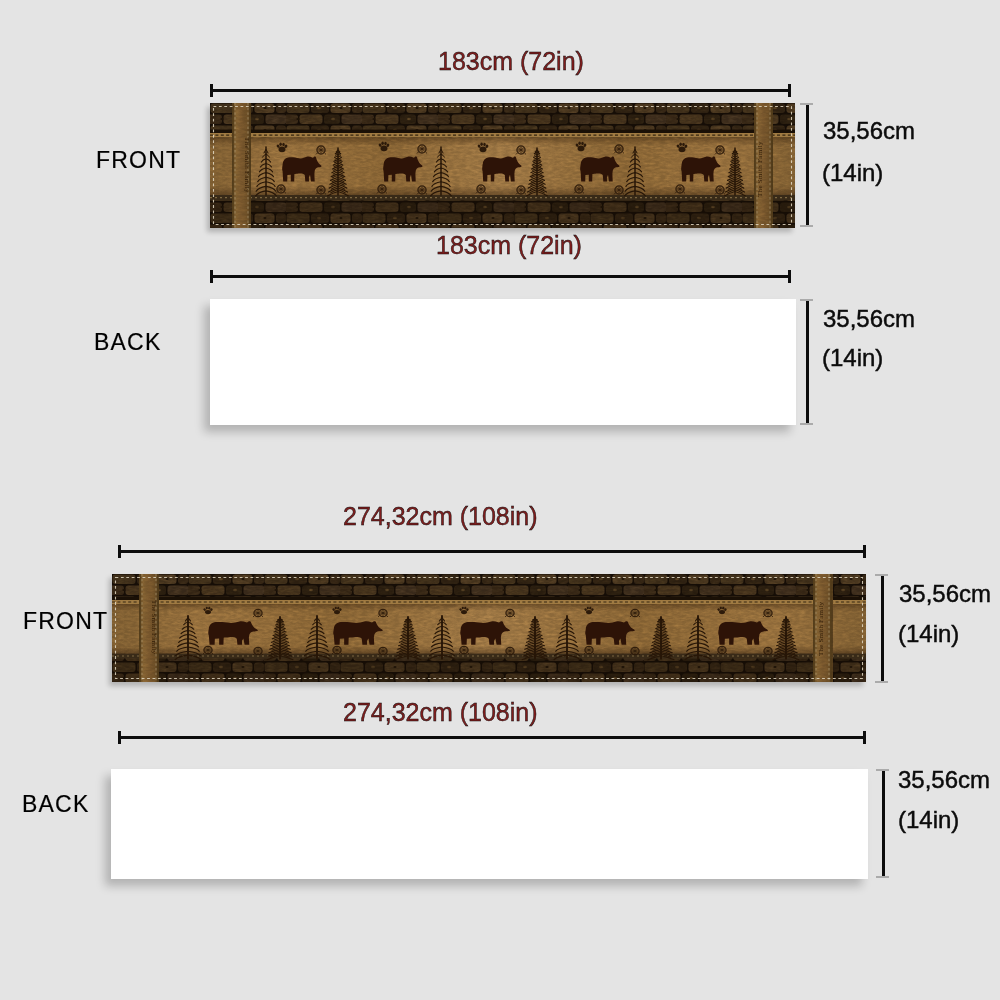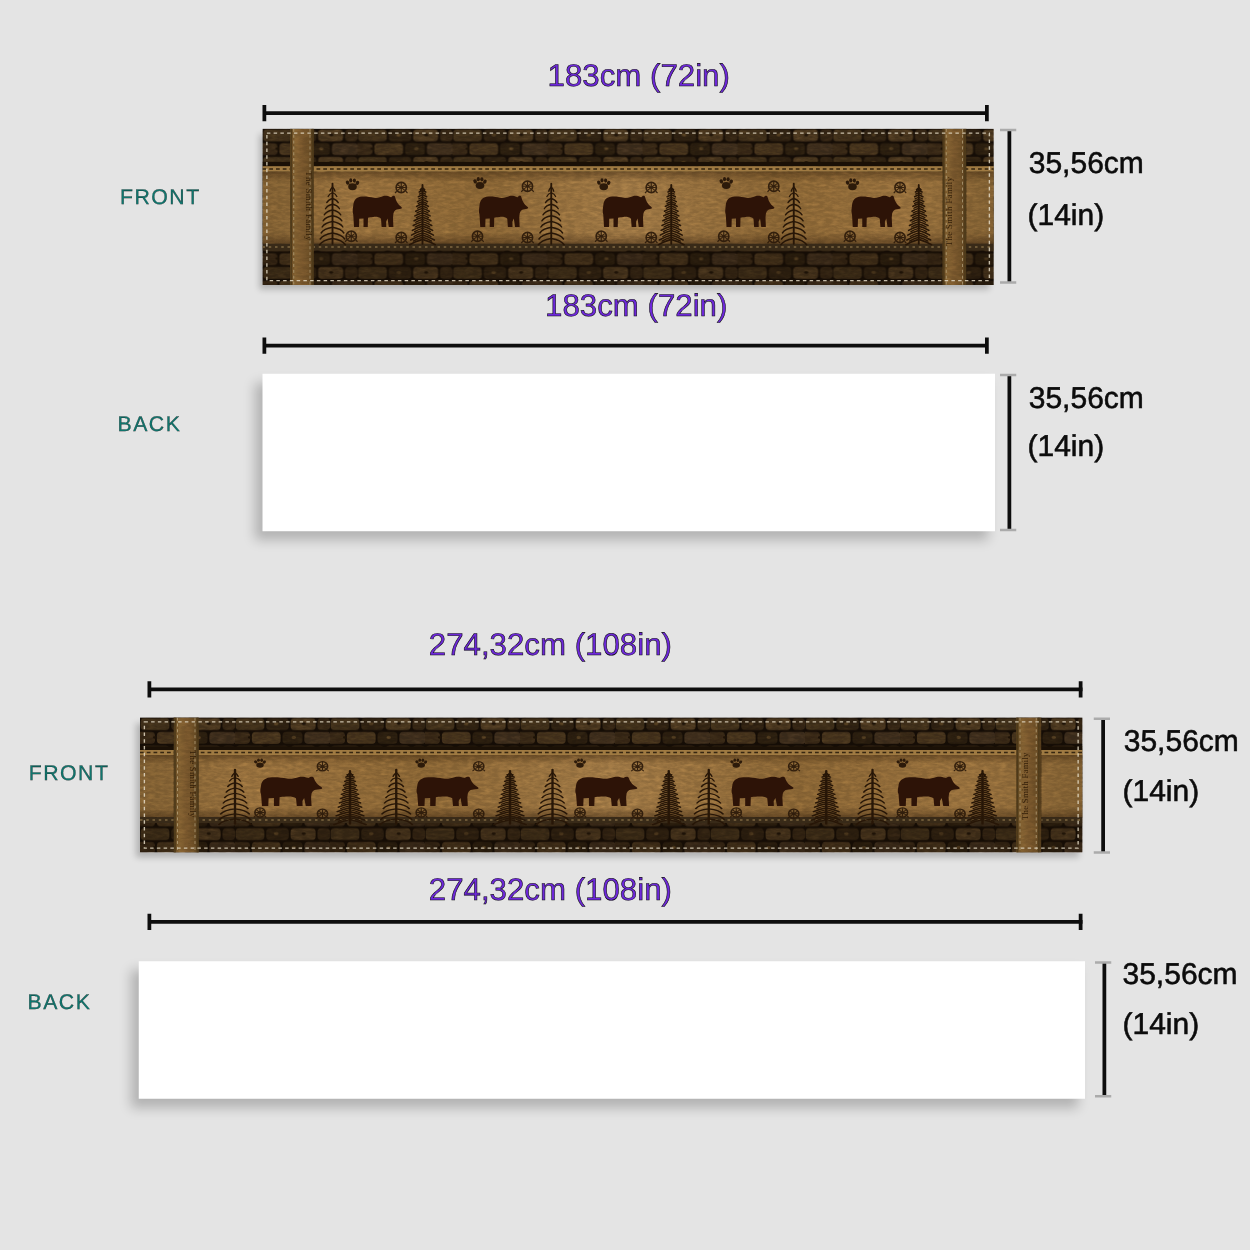--- a/index.html
+++ b/index.html
@@ -1,21 +1,21 @@
 <!DOCTYPE html>
 <html><head>
 <meta charset="utf-8">
 <style>
   html,body{margin:0;padding:0;}
   body{width:1000px;height:1000px;background:#e4e4e4;position:relative;overflow:hidden;
        font-family:"Liberation Sans",sans-serif;}
   .abs{position:absolute;}
-  .dimlabel{font-size:25px;color:#6d28d9;white-space:nowrap;line-height:1;-webkit-text-stroke:0.45px #0c0c0c;}
+  .dimlabel{font-size:25px;color:#7f1d1d;white-space:nowrap;line-height:1;-webkit-text-stroke:0.45px #0c0c0c;}
   .sidelabel{font-size:24px;color:#0c0c0c;white-space:nowrap;line-height:1;-webkit-text-stroke:0.45px #0c0c0c;}
-  .viewlabel{font-size:17px;color:#0f766e;letter-spacing:1.2px;line-height:1;-webkit-text-stroke:0.2px #111;}
+  .viewlabel{font-size:23px;color:#000000;letter-spacing:1.2px;line-height:1;-webkit-text-stroke:0.2px #111;}
   .hline{height:3px;background:#0d0d0d;}
   .vtick{width:3px;height:13px;background:#0d0d0d;}
   .vline{width:3px;background:#0d0d0d;}
   .htick{height:2px;width:13px;background:#ababab;}
   .whiterect{background:#ffffff;box-shadow:-6px 7px 9px rgba(0,0,0,0.22);}
 </style>
 </head>
 <body>
 
 <svg width="0" height="0" style="position:absolute">

